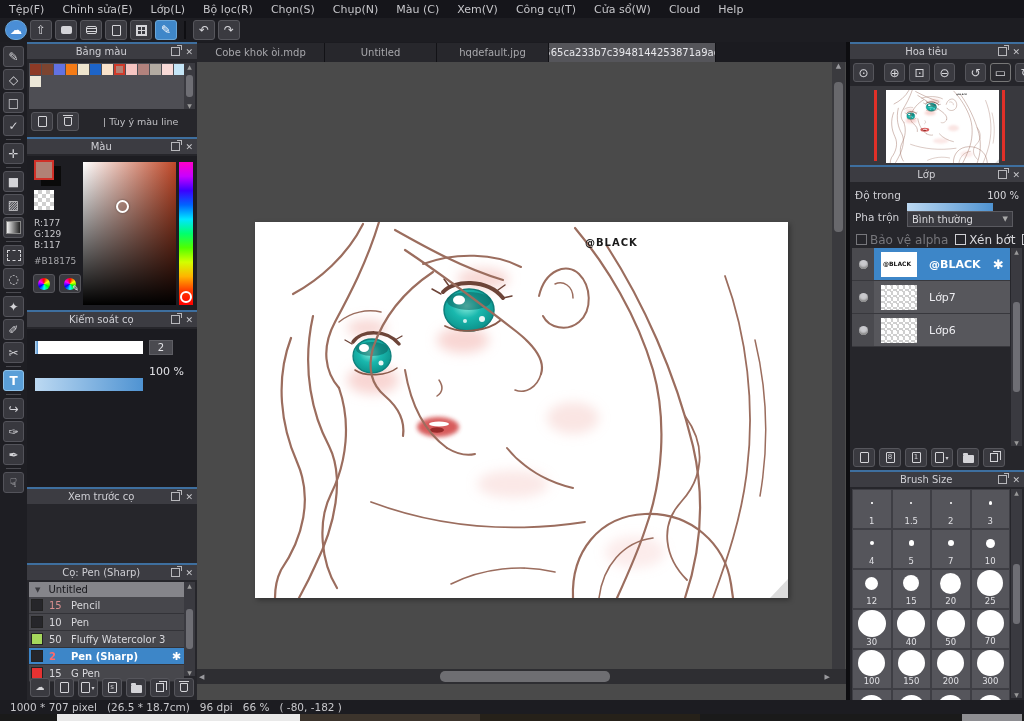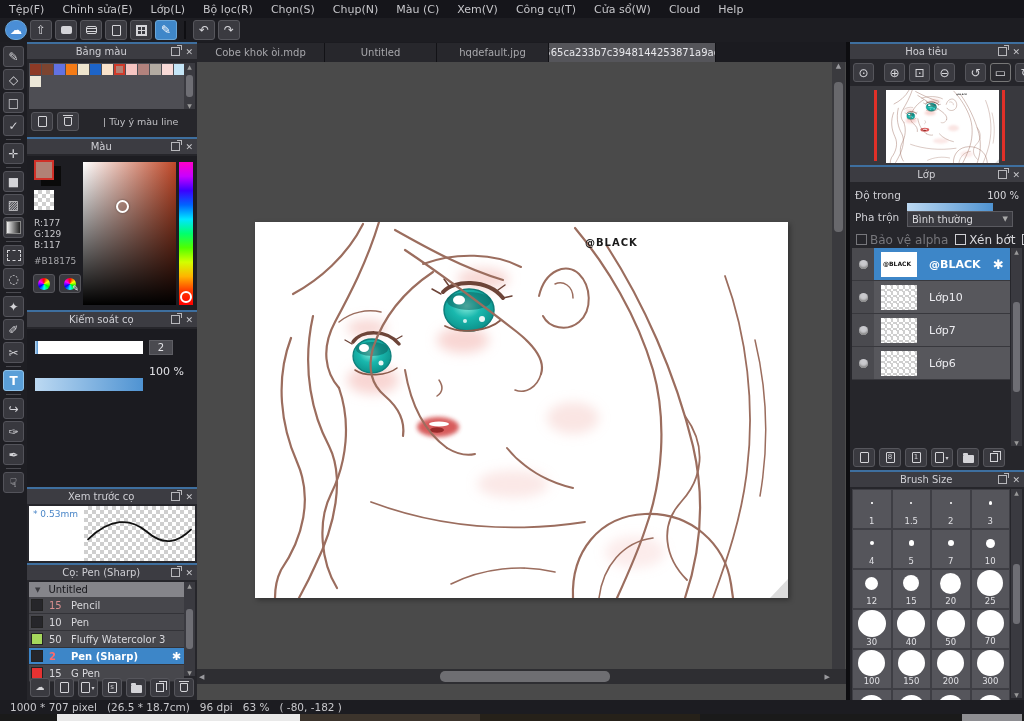--- a/index.html
+++ b/index.html
@@ -376,28 +376,20 @@
     <div class="r pctlabel" style="left:122px;top:36px">100 %</div>
   </div>
 </div>
 
 <div class="panel" style="left:27px;top:487px;width:170px;height:76px">
   <div class="phead">
     <span class="ptitle">Xem trước cọ</span>
     <span class="ic-popup"></span>
     <span class="xbtn">✕</span>
   </div>
-  <div id="bp-body">
-    <div id="bp-left">* 0.53mm</div>
-    <div id="bp-right" class="checker">
-      <svg width="100%" height="100%" viewBox="0 0 110 56" preserveAspectRatio="none">
-        <path d="M4,34 C26,12 46,12 62,26 C80,42 94,36 106,24" fill="none" stroke="#111" stroke-width="1.8" stroke-linecap="round"></path>
-      </svg>
-    </div>
-  </div>
 </div>
 
 <div class="panel" style="left:27px;top:563px;width:170px;height:137px">
   <div class="phead">
     <span class="ptitle">Cọ: Pen (Sharp)</span>
     <span class="ic-popup"></span>
     <span class="xbtn">✕</span>
   </div>
   <div id="bl-group">
     <span class="tri">▼</span>
@@ -543,27 +535,20 @@
           <span style="position: absolute; left: 2px; top: 8px; font-size: 6px; font-weight: bold; color: rgb(17, 17, 17); letter-spacing: 0px;">@BLACK</span>
         </div>
         <span class="lname">@BLACK</span>
         <span class="gear" style="margin-right: 6px; font-size: 13px;">✱</span>
       </div>
       <div class="lrow">
         <div class="ldot">
           <span></span>
         </div>
         <div class="lthumb checker"></div>
-        <span class="lname">Lớp10</span>
-      </div>
-      <div class="lrow">
-        <div class="ldot">
-          <span></span>
-        </div>
-        <div class="lthumb checker"></div>
         <span class="lname">Lớp7</span>
       </div>
       <div class="lrow">
         <div class="ldot">
           <span></span>
         </div>
         <div class="lthumb checker"></div>
         <span class="lname">Lớp6</span>
       </div>
     </div>
@@ -695,19 +680,19 @@
         <span class="szdot" style="height: 27px; width: 27px;"></span>
       </div>
     </div>
   <div id="sizes-scroll">
       <span>▲</span>
       <span class="vthumb" style="height:60px"></span>
       <span>▼</span>
     </div>
 </div>
 
-<div id="statusbar" class="r">1000 * 707 pixel   (26.5 * 18.7cm)   96 dpi   63 %   ( -80, -182 )</div>
+<div id="statusbar" class="r">1000 * 707 pixel   (26.5 * 18.7cm)   96 dpi   66 %   ( -80, -182 )</div>
 <div id="sliver" class="r">
   <div class="r" style="left:57px;top:0;width:243px;height:7px;background:#e9e9e9"></div>
   <div class="r" style="left:300px;top:0;width:180px;height:7px;background:#3c342c"></div>
   <div class="r" style="left:480px;top:0;width:220px;height:7px;background:#262119"></div>
   <div class="r" style="left:962px;top:0;width:60px;height:7px;background:#8e8e92"></div>
 </div>
 
 </body></html>

